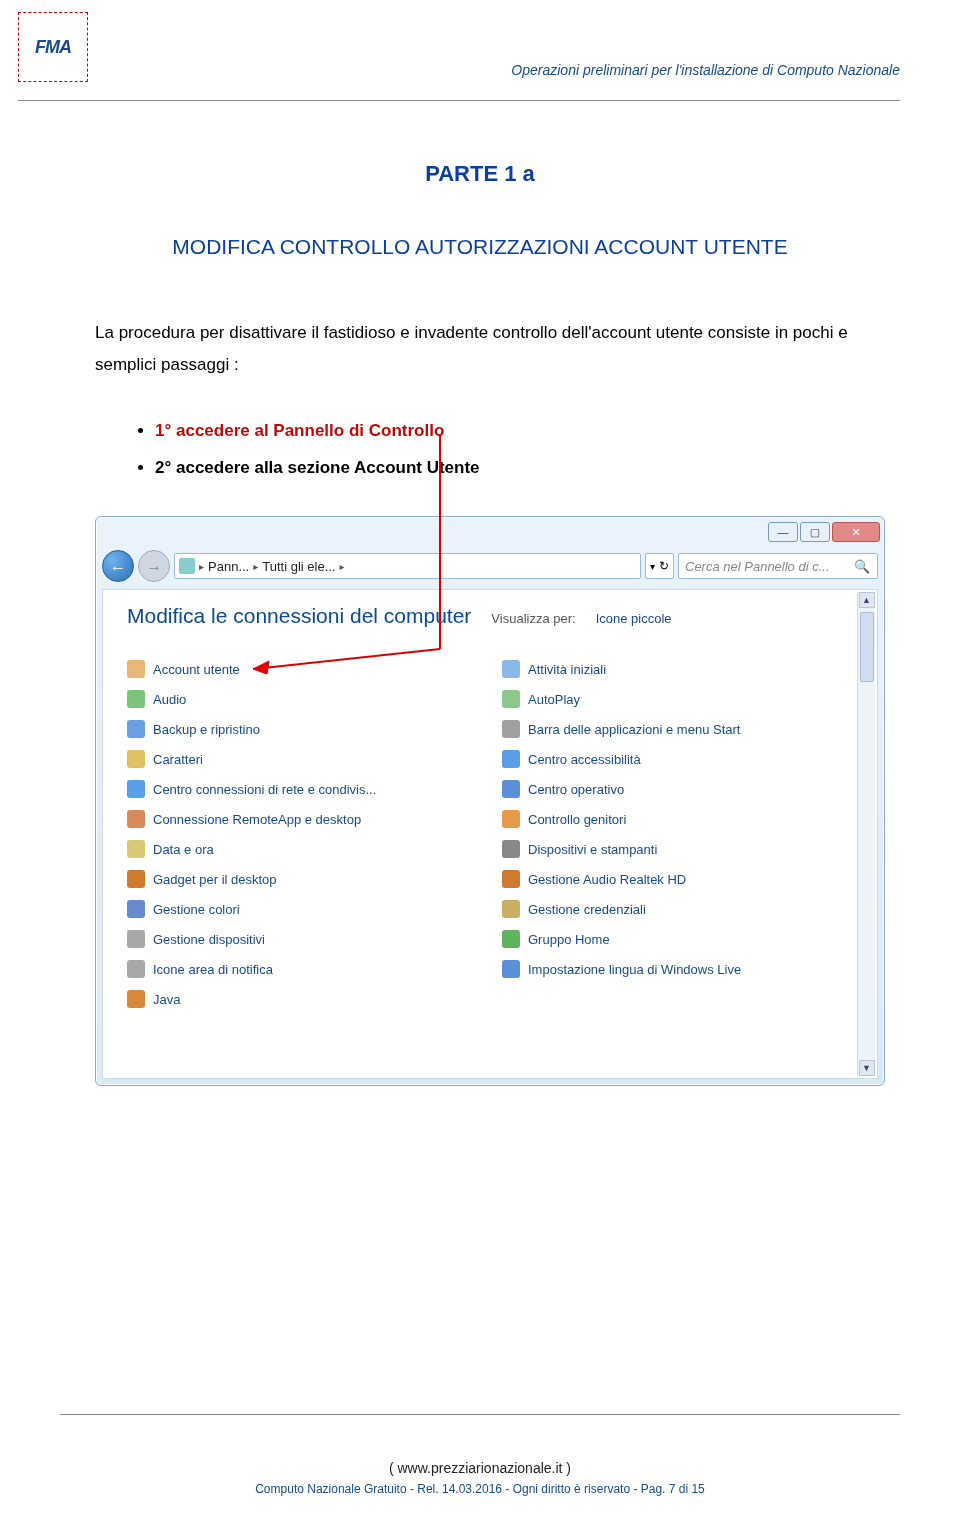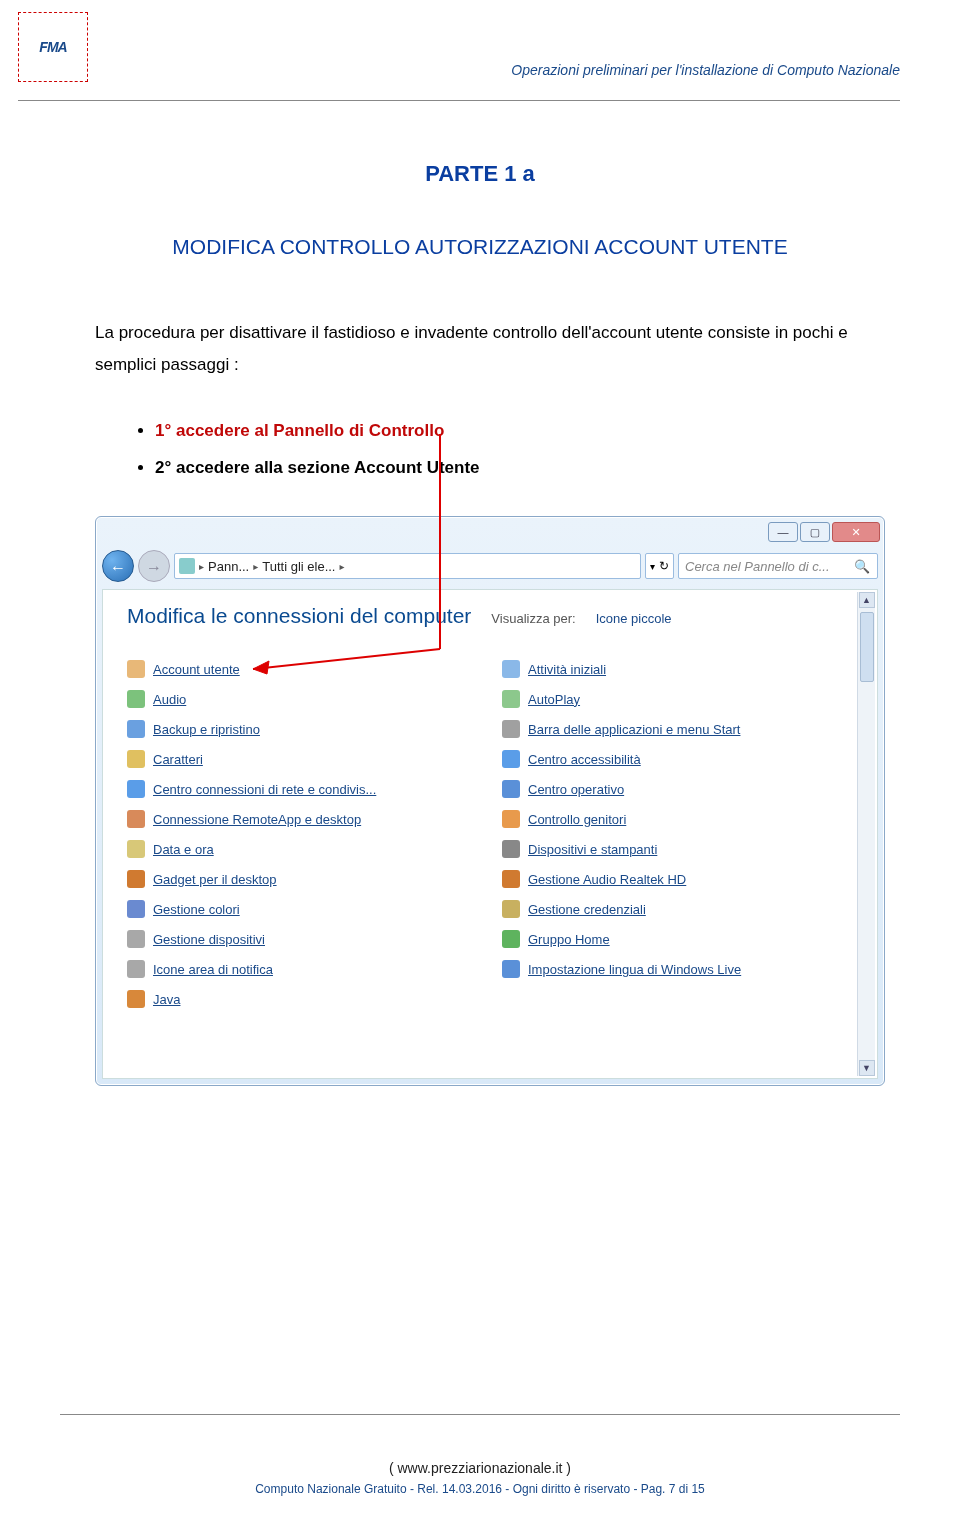--- a/index.html
+++ b/index.html
@@ -18,21 +18,21 @@
   }
   .logo-box {
     position: absolute;
     left: 18px; top: 12px;
     width: 70px; height: 70px;
     border: 1px dashed #c00;
     display: flex; align-items: center; justify-content: center;
     background: #fff;
   }
   .logo-text {
-    font-size: 14px; font-weight: bold; font-style: italic;
+    font-size: 18px; font-weight: bold; font-style: italic;
     color: #1a4a8a;
     letter-spacing: -1px;
   }
   .doc-title {
     position: absolute;
     right: 60px; top: 62px;
     font-size: 14px;
     color: #1a4a8a;
     font-style: italic;
     font-family: "Trebuchet MS", Arial, sans-serif;
@@ -167,21 +167,20 @@
     grid-template-columns: 1fr 1fr;
     column-gap: 18px;
     row-gap: 8px;
     padding-left: 6px;
   }
   .cpitem {
     display: flex; align-items: center; gap: 8px;
     font-size: 13px; color: #1a4a8a;
     cursor: pointer;
     padding: 2px 0;
-    text-decoration: underline;
   }
   .cpitem .ic {
     width: 18px; height: 18px; border-radius: 3px;
     display:inline-block; flex-shrink:0;
   }
   .scrollbar {
     position: absolute; right: 2px; top: 2px; bottom: 2px; width: 18px;
     background: #eef3f8; border-left: 1px solid #d0dae5;
     display:flex; flex-direction:column; justify-content:space-between; align-items:center;
   }

